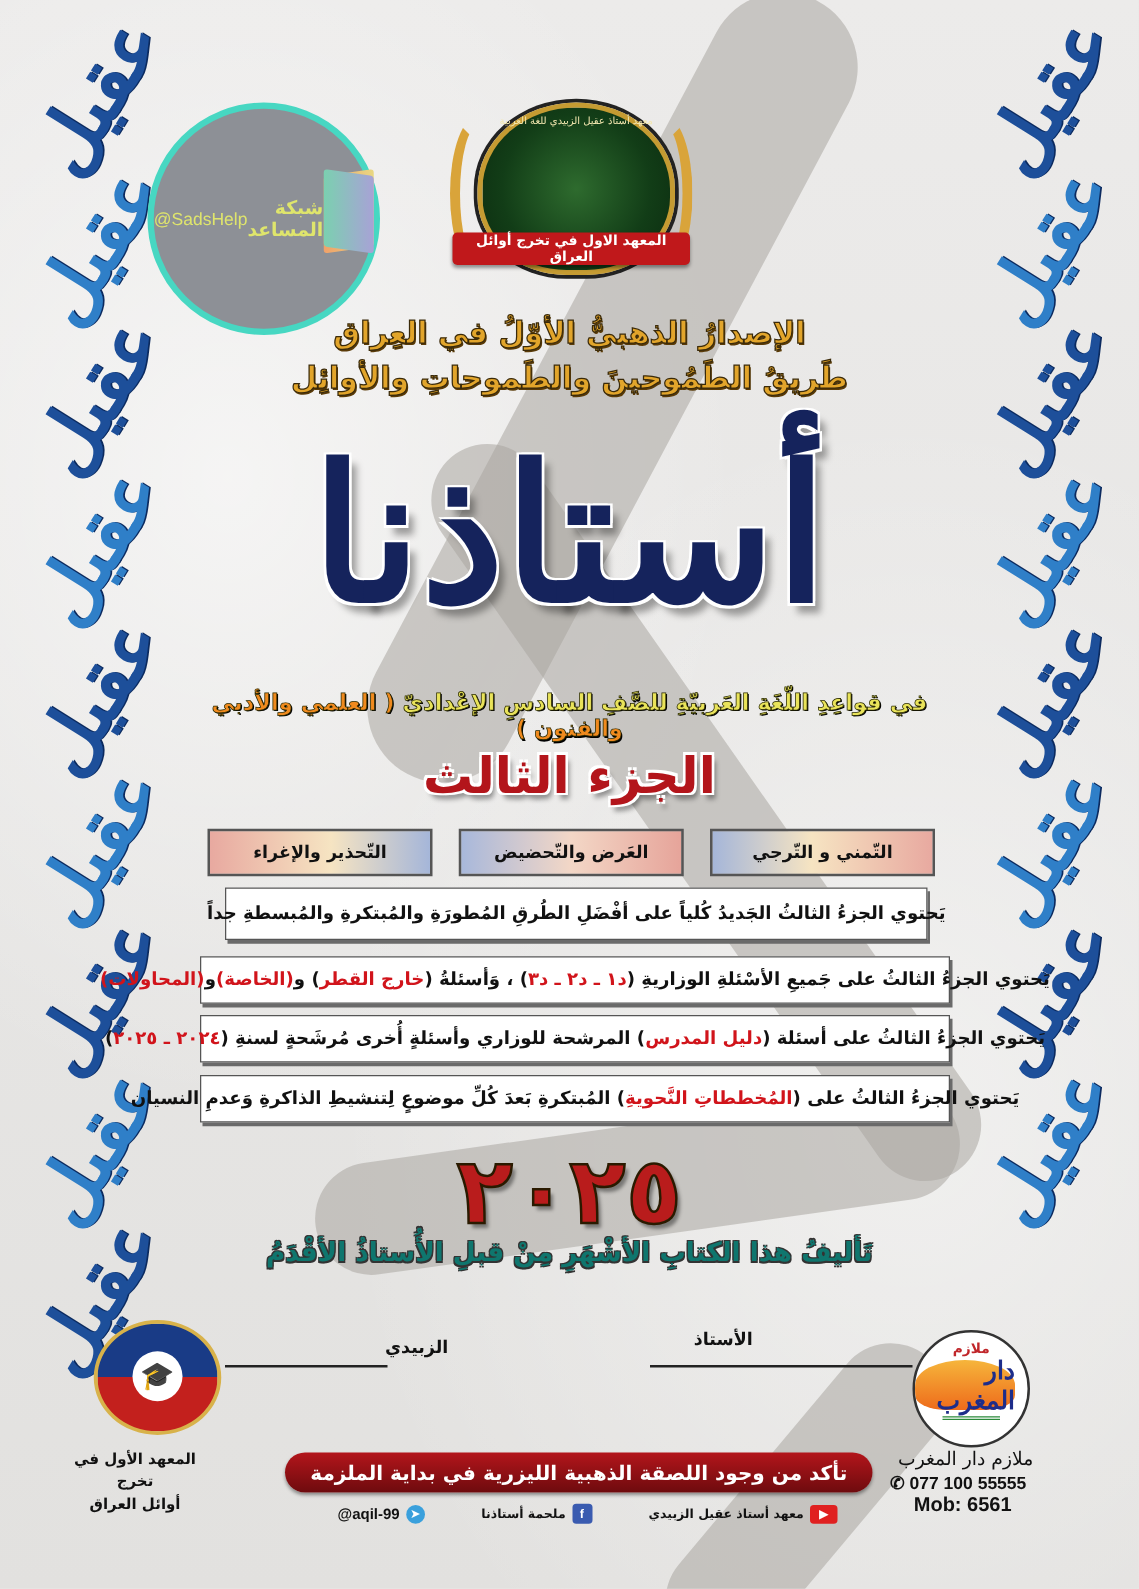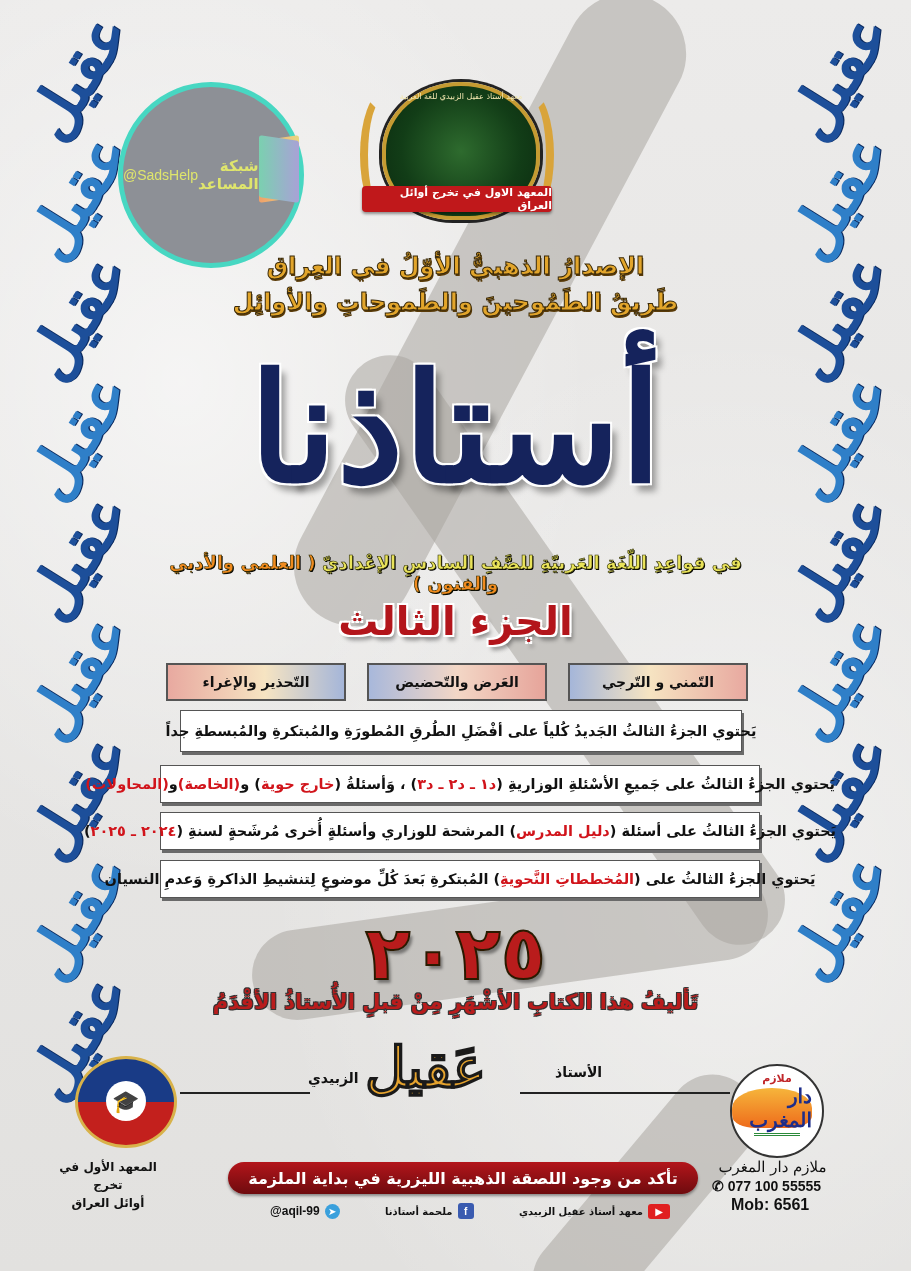--- a/index.html
+++ b/index.html
@@ -27,21 +27,21 @@
     border:2px solid #c59b32;display:flex;flex-direction:column;align-items:center;justify-content:center;}
   .shield-title{color:#f1d56b;font-weight:bold;font-size:18px;}
   .shield-pct{color:#f1d56b;font-size:13px;margin-top:4px;}
   .shield-arc{position:absolute;top:6px;left:0;width:100%;text-align:center;color:#f3e7b0;font-size:8px;}
   .laurel{position:absolute;top:10px;width:30px;height:110px;border-radius:50%;
     border:8px solid #d9a43a;border-color:transparent;}
   .laurel.l{left:8px;border-left-color:#d9a43a}
   .laurel.r{right:8px;border-right-color:#d9a43a}
   .ribbon{position:absolute;left:10px;top:104px;width:190px;height:26px;background:#c0181b;
     border-radius:4px;color:#fff;font-size:11px;font-weight:bold;display:flex;align-items:center;justify-content:center;
-    box-shadow:0 2px 3px rgba(0,0,0,.4);}
+    box-shadow:0 2px 3px rgba(0,0,0,.4);text-align:center;}
 
   
   .net-logo{position:absolute;left:118px;top:82px;width:186px;height:186px;border-radius:50%;
     background:#8d9096;border:5px solid #47d7c2;box-sizing:border-box;
     display:flex;flex-direction:row;align-items:center;justify-content:center;}
   .book{position:relative;width:84px;height:66px;margin-bottom:8px;}
   .book .pg{position:absolute;top:0;width:40px;height:62px;border-radius:3px;}
   .book .p1{right:0;background:linear-gradient(90deg,#7bd0b0,#a8a2d6);transform:skewY(8deg);}
   .book .p2{left:0;background:linear-gradient(90deg,#f0a169,#e8d783);transform:skewY(-8deg);}
   .net-name{color:#dfe56c;font-size:15px;font-weight:bold;}
@@ -75,21 +75,21 @@
     display:flex;align-items:center;justify-content:center;font-size:14.5px;font-weight:bold;color:#111;
     box-shadow:2px 3px 0 #6a6a6a;white-space:nowrap;}
   .info .red{color:#d1141b;}
   .i1{left:180px;top:710px;width:562px;height:42px;}
   .i2{left:160px;top:765px;width:600px;height:38px;}
   .i3{left:160px;top:812px;width:600px;height:38px;}
   .i4{left:160px;top:860px;width:600px;height:38px;}
 
   .year{position:absolute;left:0;right:0;top:910px;text-align:center;font-size:74px;font-weight:bold;
     color:#b91c1c;-webkit-text-stroke:2px #2a1a00;text-shadow:3px 4px 3px rgba(0,0,0,.4);font-family:"DejaVu Sans",sans-serif;}
-  .authored{position:absolute;left:0;right:0;top:990px;text-align:center;font-size:21px;font-weight:bold;color:#b91c1c;
+  .authored{position:absolute;left:0;right:0;top:990px;text-align:center;font-size:21px;font-weight:bold;color:#0f766e;
     text-shadow:1px 1px 0 #333,-1px -1px 0 #333,1px -1px 0 #333,-1px 1px 0 #333;}
 
   .author-row{position:absolute;left:220px;width:520px;top:1030px;height:80px;}
   .author-name{position:absolute;left:145px;top:4px;font-family:"DejaVu Serif",serif;font-size:56px;font-weight:bold;color:#e5a32e;
     -webkit-text-stroke:1.5px #1a1a1a;}
   .author-prefix{position:absolute;left:335px;top:34px;font-size:14px;font-weight:bold;color:#111;}
   .author-surname{position:absolute;left:88px;top:40px;font-size:14px;font-weight:bold;color:#111;}
   .hline{position:absolute;height:2px;background:#222;}
 
   
@@ -187,21 +187,21 @@
   <div class="topic t3">التّحذير والإغراء</div>
 </div>
 
 <div class="info i1">
   <span>يَحتوي الجزءُ الثالثُ الجَديدُ كُلياً على أفْضَلِ الطُرقِ المُطورَةِ والمُبتكرةِ والمُبسطةِ جداً</span>
 </div>
 <div class="info i2">
   <span>يَحتوي الجزءُ الثالثُ على جَميعِ الأسْئلةِ الوزاريةِ ( </span>
   <span class="red">د١ ـ د٢ ـ د٣</span>
   <span> ) ، وَأسئلةُ ( </span>
-  <span class="red">خارج حوية</span>
+  <span class="red">خارج القطر</span>
   <span> ) و </span>
   <span class="red">(الخاصة)</span>
   <span> و </span>
   <span class="red">(المحاولات)</span>
 </div>
 <div class="info i3">
   <span>يَحتوي الجزءُ الثالثُ على أسئلة ( </span>
   <span class="red">دليل المدرس</span>
   <span> ) المرشحة للوزاري وأسئلةٍ أُخرى مُرشَحةٍ لسنةِ ( </span>
   <span class="red">٢٠٢٤ ـ ٢٠٢٥</span>
@@ -213,21 +213,20 @@
   <span> ) المُبتكرةِ بَعدَ كُلِّ موضوعٍ لِتنشيطِ الذاكرةِ وَعدمِ النسيان</span>
 </div>
 
 <div class="year">٢٠٢٥</div>
 <div class="authored">تَأليفُ هذا الكتابِ الأشْهَرِ مِنْ قبلِ الأُستاذُ الأقْدَمُ</div>
 
 <div class="author-row">
   <div class="hline" style="left:-40px;top:62px;width:130px;"></div>
   <div class="hline" style="left:300px;top:62px;width:210px;"></div>
   <span class="author-surname">الزبيدي</span>
-  <span class="author-name">عَقيل</span>
   <span class="author-prefix">الأستاذ</span>
 </div>
 
 <div class="seal">
   <div class="seal-core">🎓</div>
 </div>
 <div class="seal-caption">
   <div>المعهد الأول في تخرج</div>
   <div>أوائل العراق</div>
 </div>

